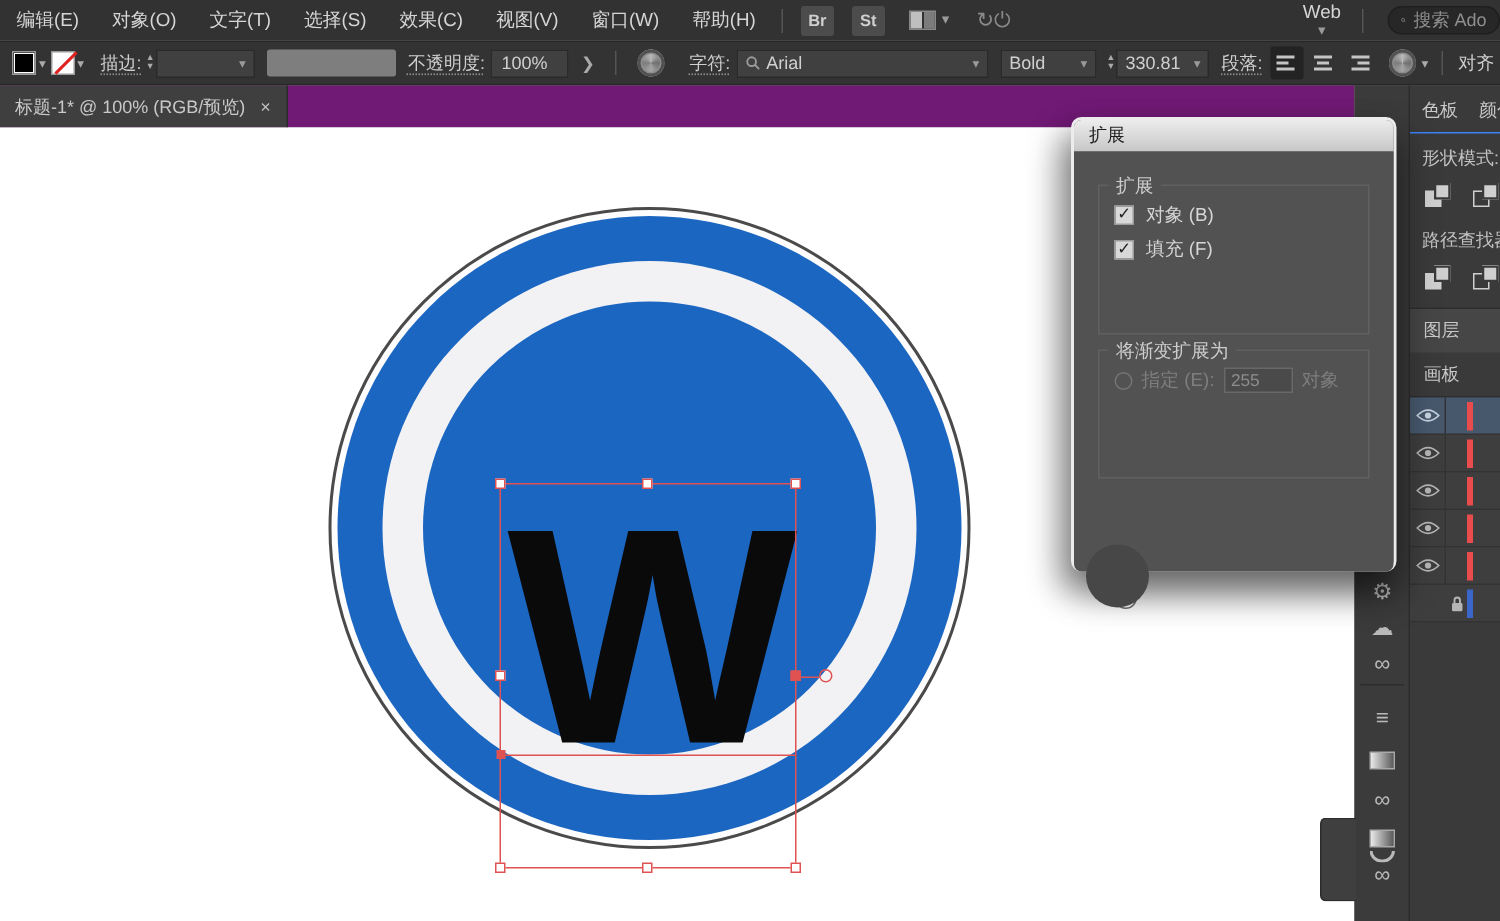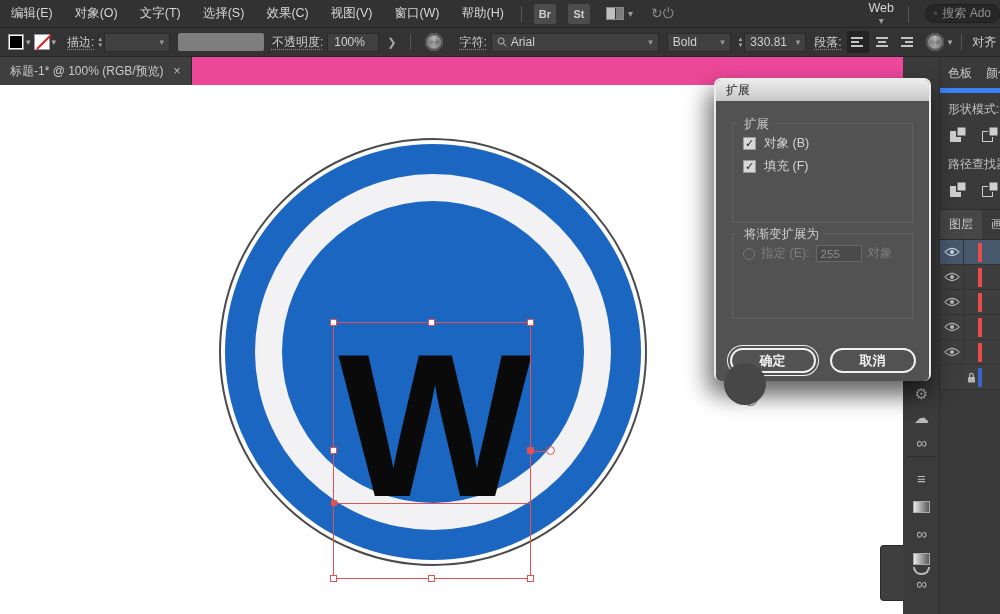--- a/index.html
+++ b/index.html
@@ -45,21 +45,21 @@
            background:conic-gradient(#b9b9b9,#6f6f6f,#a5a5a5,#7d7d7d,#b9b9b9);
            box-shadow:inset 0 0 0 2px #515151, inset 0 0 0 3px #8d8d8d; }
   .alignbtn { width:22px; height:22px; display:flex; flex-direction:column; justify-content:center; gap:2px;
               align-items:flex-start; padding:0 4px; border-radius:2px; margin:0 1px; }
   .alignbtn.active { background:#232323; }
   .alignbtn i { display:block; height:2px; background:#c4c4c4; }
   .alignbtn.center { align-items:center; }
   .alignbtn.right { align-items:flex-end; }
 
   
-  .tabbar { position:absolute; left:0; top:57px; width:903px; height:28px; background:#ec4899; }
+  .tabbar { position:absolute; left:0; top:57px; width:903px; height:28px; background:#701a75; }
   .doctab { position:absolute; left:0; top:0; height:28px; padding:0 10px; background:#3f3f3f;
             display:flex; align-items:center; gap:10px; color:#c9c9c9; font-size:12px;
             border-right:1px solid #2a2a2a; }
   .doctab .close { color:#bdbdbd; font-size:12px; }
 
   
   .canvas { position:absolute; left:0; top:85px; width:903px; height:529px; background:#ffffff; }
   .circ { position:absolute; border-radius:50%; }
   .c-outline { left:219px; top:53px; width:428px; height:428px; border:2px solid #4a4a4a; background:#fdfdfd; }
   .c-blue-outer { left:225px; top:59px; width:416px; height:416px; background:#1b66c1; }
@@ -89,29 +89,29 @@
   .strip-sep { position:absolute; left:4px; width:29px; height:1px; background:#2d2d2d; }
   .grad-ic { position:absolute; left:10px; width:17px; height:12px;
              background:linear-gradient(90deg,#e8e8e8,#5a5a5a); border:1px solid #a9a9a9; }
   .curve-ic { position:absolute; left:10px; width:17px; height:8px; border:2px solid #b9b9b9; border-top:none;
               border-radius:0 0 9px 9px; }
   .sidetab { position:absolute; left:-23px; top:488px; width:24px; height:56px; background:#3f3f3f;
              border:1px solid #2c2c2c; border-right:none; border-radius:4px 0 0 4px; }
 
   .panelcol { position:absolute; left:37px; top:0; width:60px; height:557px; background:#3a3a3a;
               color:#c9c9c9; font-size:12px; }
-  .ptabs { display:flex; gap:14px; padding:8px 0 6px 8px; border-bottom:5px solid #3b82f6; white-space:nowrap; }
+  .ptabs { display:flex; gap:14px; padding:8px 0 6px 8px; border-bottom:1px solid #3b82f6; white-space:nowrap; }
   .plabel { padding:8px 0 4px 8px; white-space:nowrap; color:#c2c2c2; }
   .picon-row { display:flex; gap:14px; padding:4px 0 6px 10px; }
   .pf-icon { position:relative; width:20px; height:16px; }
   .pf-icon .sq1 { position:absolute; left:0; top:5px; width:11px; height:11px; background:#cfcfcf; }
   .pf-icon .sq2 { position:absolute; left:6px; top:0; width:11px; height:11px; background:#cfcfcf;
                   box-shadow:inset 0 0 0 1.5px #3a3a3a; }
   .pf-icon.outline .sq1 { background:none; border:1.5px solid #cfcfcf; }
-  .ltabs { display:flex; gap:0; border-top:1px solid #2e2e2e; border-bottom:1px solid #2e2e2e; margin-top:6px; white-space:nowrap; }
+  .ltabs { display:flex; gap:0; border-top:1px solid #2e2e2e; border-bottom:1px solid #2e2e2e; margin-top:6px; white-space:nowrap;flex-direction:column; }
   .ltab { padding:6px 9px; }
   .ltab.active { background:#464646; }
 
   .layers { }
   .lrow { position:relative; height:25px; border-bottom:1px solid #333; background:#3e3e3e;
           display:flex; align-items:center; }
   .lrow.selected { background:#47586d; }
   .lrow .eyebox { width:24px; display:flex; justify-content:center; border-right:1px solid #333; height:100%; align-items:center; }
   .lrow .colorbar { position:absolute; left:38px; top:3px; width:4px; height:19px; background:#e84c4c; }
   .lrow .colorbar.blue { background:#3a66c9; }
@@ -409,23 +409,19 @@
         <div class="optrow disabled" style="gap:6px">
           <span class="rdo"></span>
           <span>指定 (E):</span>
           <span class="numfield">
             <span>255</span>
           </span>
           <span>对象</span>
         </div>
       </div>
 
-      <div class="btnrow">
-        <button class="pillbtn default">确定</button>
-        <button class="pillbtn">取消</button>
-      </div>
 
       <span class="ghost-rdo gr1"></span>
       <span class="ghost-rdo gr2"></span>
     </div>
   </div>
 
 </div>
 
 </body></html>

